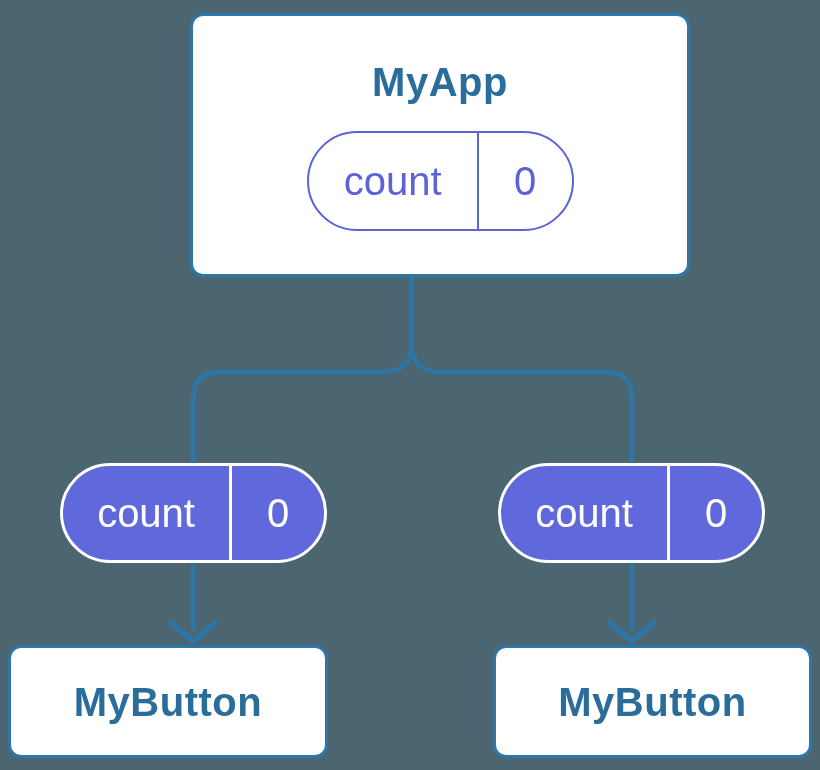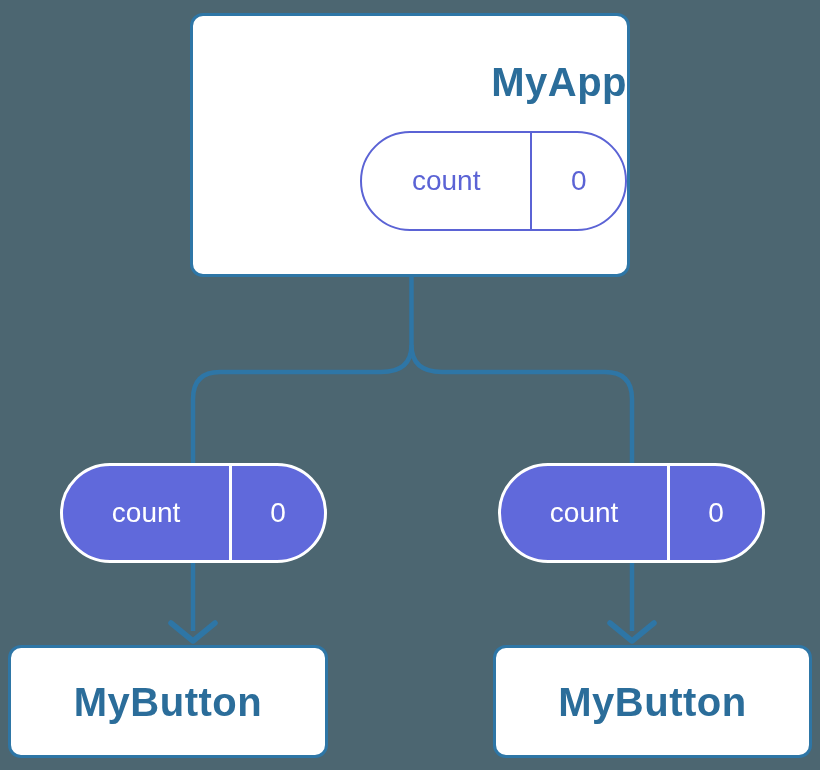--- a/index.html
+++ b/index.html
@@ -31,35 +31,34 @@
   }
   .card-title {
     color: #2B6D9A;
     font-size: 40px;
     font-weight: 600;
     letter-spacing: 0.5px;
     line-height: 46px;
   }
   .card-root {
     left: 190px; top: 13px;
-    width: 440px; height: 264px;
+    width: 500px; height: 264px;
     gap: 26px;
-    align-items: flex-end;
   }
   .card-leaf-left  { left: 8px;  top: 645px; width: 320px; height: 113px; }
   .card-leaf-right { left: 493px; top: 645px; width: 319px; height: 113px; }
 
   .pill {
     display: flex;
     align-items: stretch;
     border-radius: 50px;
     overflow: hidden;
     height: 100px;
     width: 267px;
-    font-size: 28px;
+    font-size: 40px;
   }
   .pill-cell {
     display: flex;
     align-items: center;
     justify-content: center;
   }
   .pill-name  { width: 64.8%; }
   .pill-value { flex: 1; }
 
   .pill-outline {

